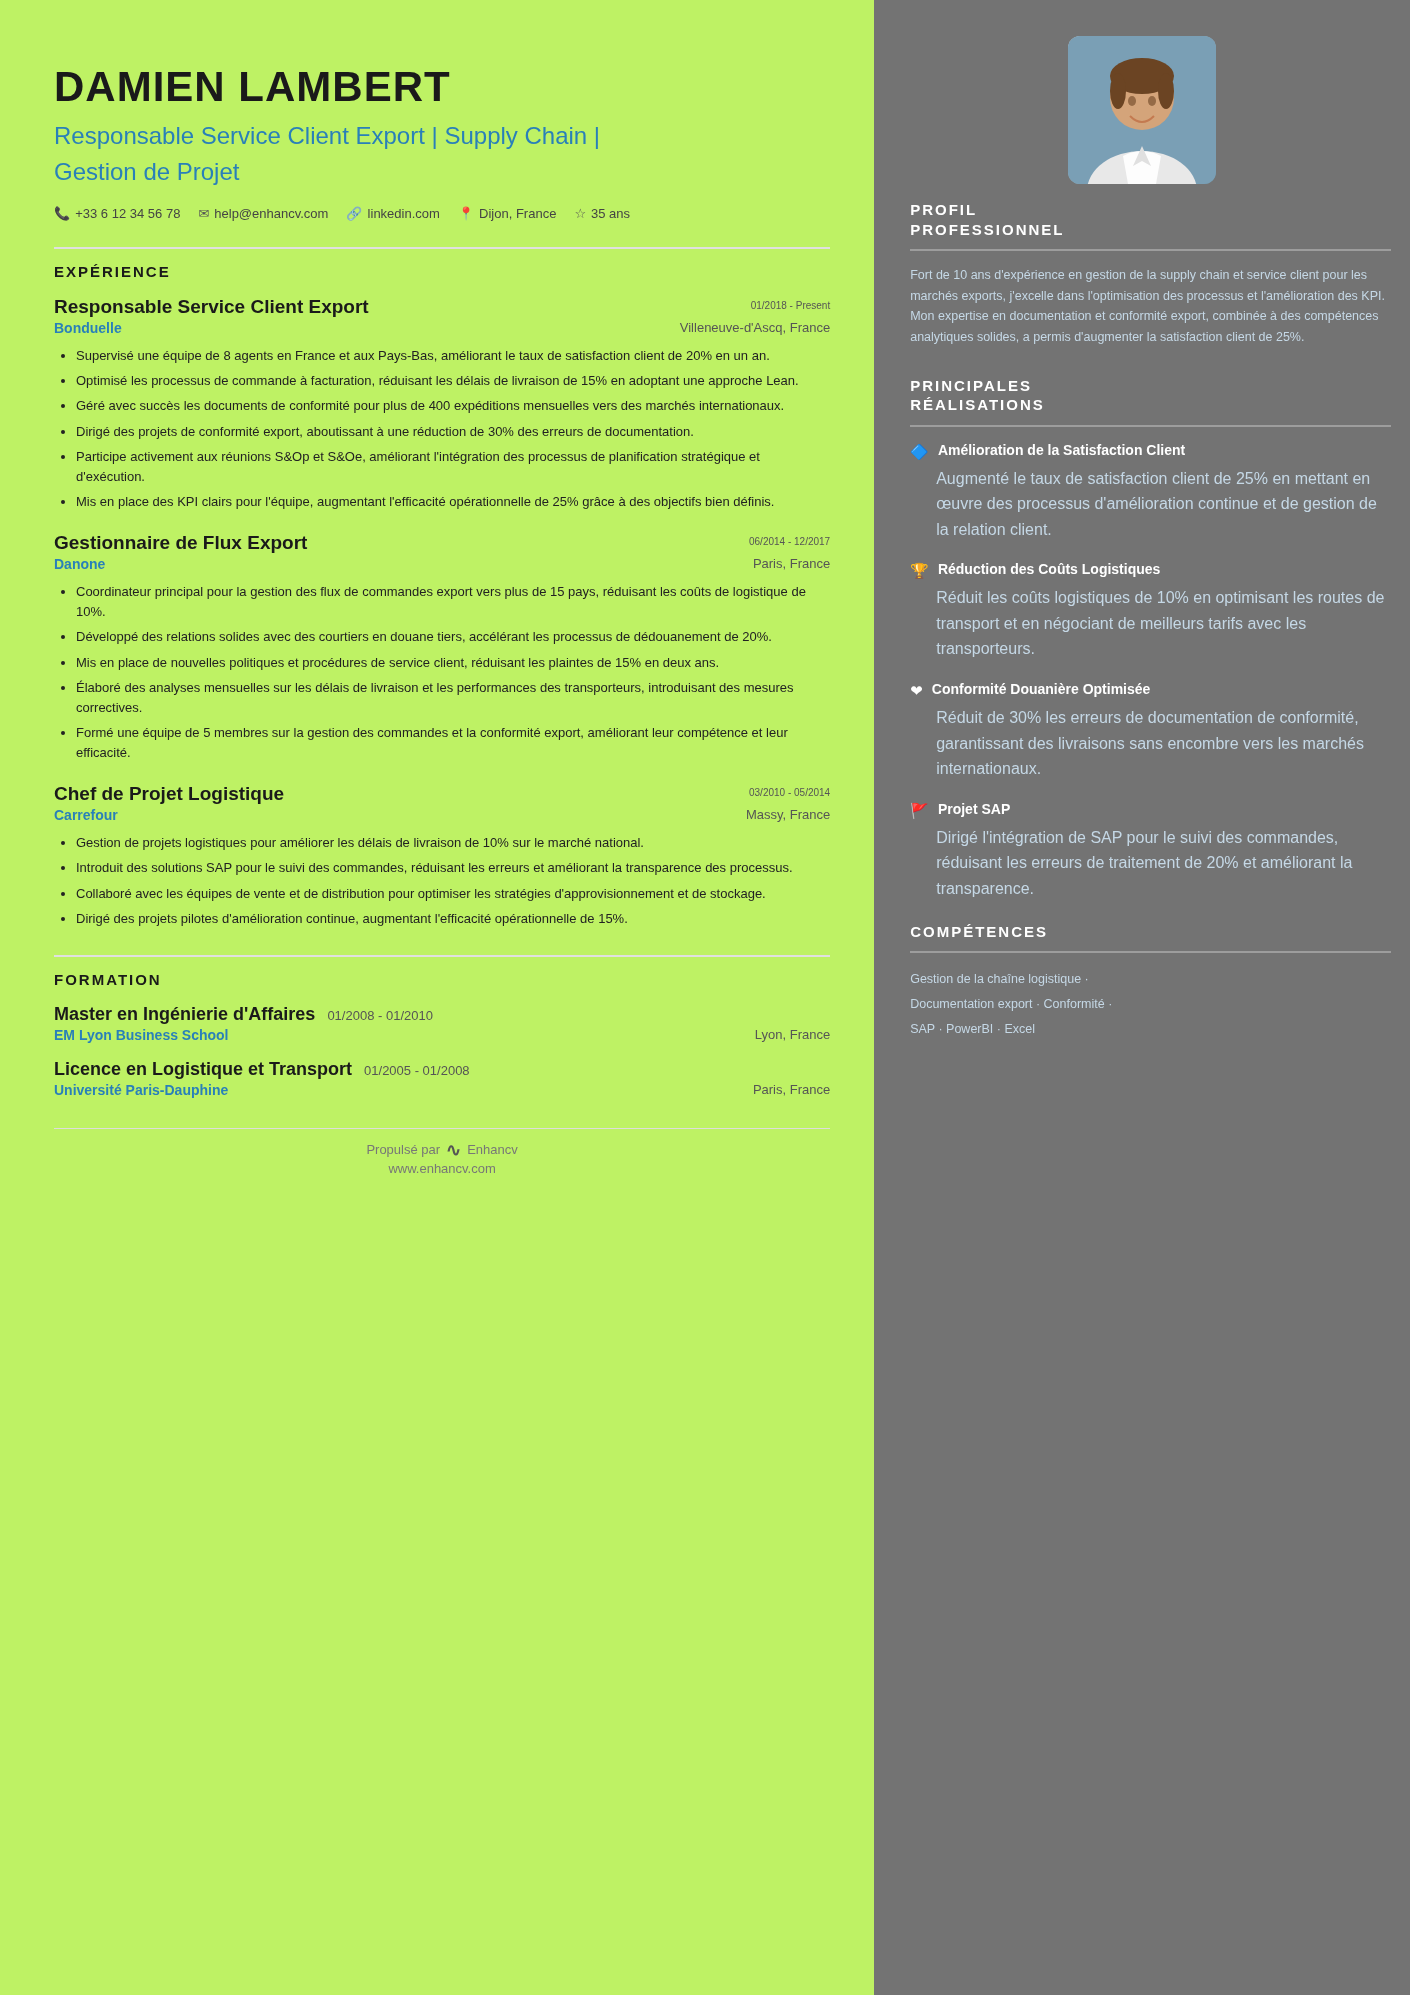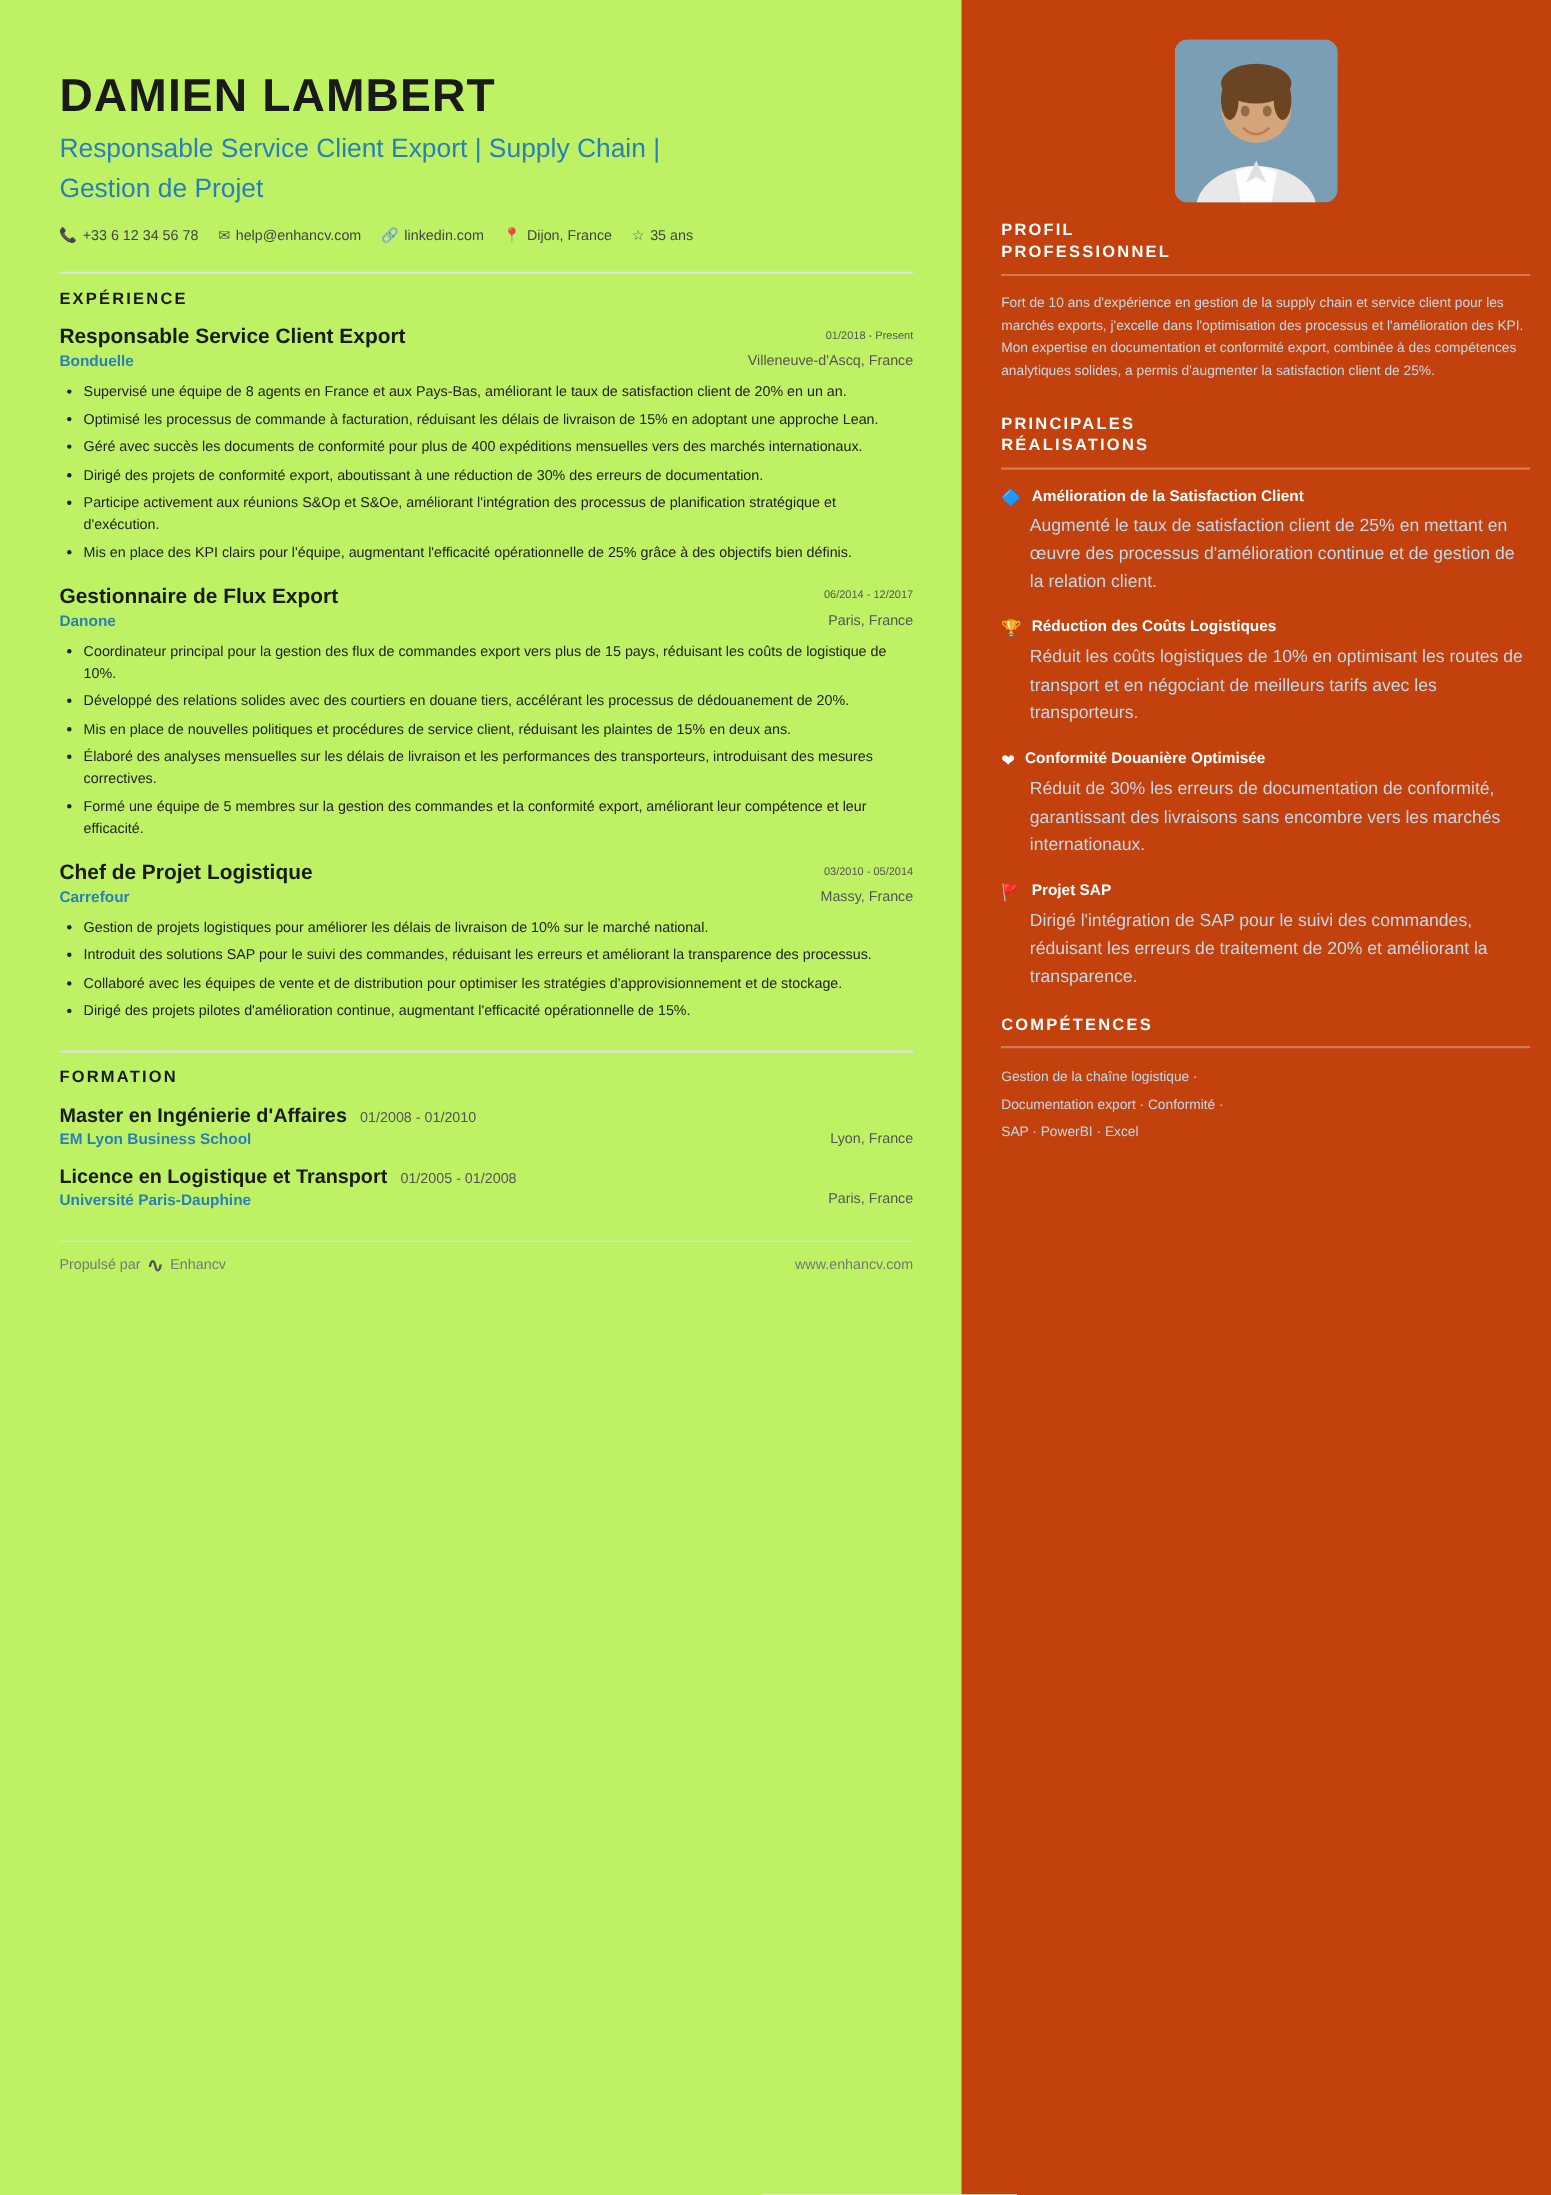--- a/index.html
+++ b/index.html
@@ -11,21 +11,21 @@
       background: #fff;
     }
     .left-col {
       width: 62%;
       padding: 64px 44px 40px 54px;
       background: #bef264;
       position: relative;
     }
     .right-col {
       width: 38%;
-      background: #c2410c;
+      background: #737373;
       color: #fff;
       padding: 200px 19px 40px 36px;
       position: relative;
     }
     
     .name {
       font-size: 42px;
       font-weight: 900;
       color: #1a1a1a;
       letter-spacing: 1px;
@@ -154,20 +154,21 @@
     }
     .footer-bar {
       display: flex;
       justify-content: space-between;
       align-items: center;
       margin-top: 30px;
       padding-top: 10px;
       border-top: 1px solid #ddd;
       font-size: 13px;
       color: #777;
+      flex-direction: column;
     }
     .enhancv-logo {
       display: flex;
       align-items: center;
       gap: 6px;
       font-size: 13px;
       color: #777;
     }
     .logo-icon {
       font-size: 18px;

